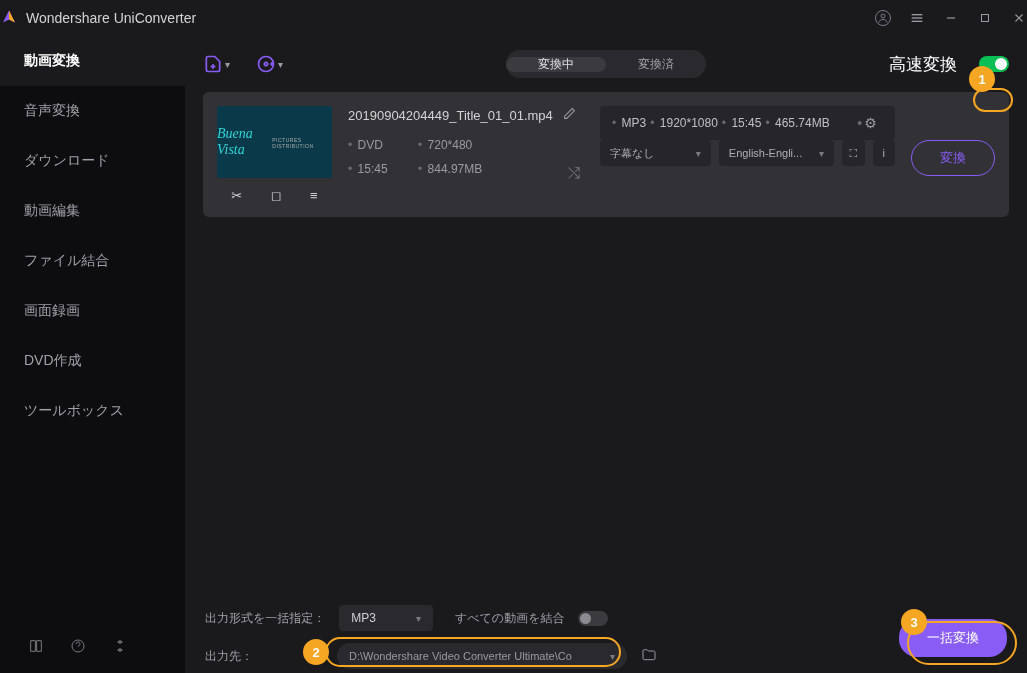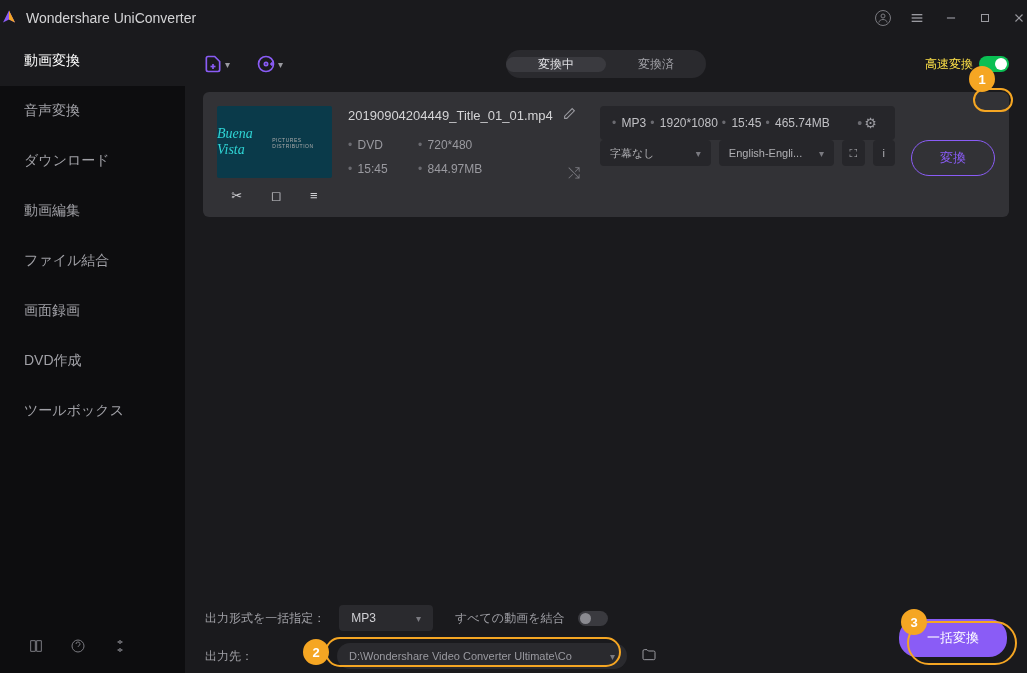--- a/index.html
+++ b/index.html
@@ -8,30 +8,30 @@
 .logo{width:18px;height:18px;display:inline-flex;margin-right:8px}
 .logo svg{width:100%;height:100%}
 .app-title{font-size:14px;color:#d4d4d6;flex:1}
 .win-controls{display:flex;gap:18px;align-items:center}
 .win-controls span{cursor:pointer;color:#9a9aa0;display:inline-flex;align-items:center;justify-content:center;width:16px;height:16px}
 .avatar-circle{width:22px;height:22px;border:1.5px solid #7a7a80;border-radius:50%;display:inline-flex;align-items:center;justify-content:center}
 .main{flex:1;display:flex;min-height:0}
 .sidebar{width:185px;background:#0d0d0f;display:flex;flex-direction:column}
 .sidebar-top{flex:1}
 .sidebar-item{height:50px;display:flex;align-items:center;padding-left:24px;font-size:14px;color:#a0a0a6;cursor:pointer}
-.sidebar-item.active{background:#1a1a1d;color:#fff;font-weight:400}
+.sidebar-item.active{background:#1a1a1d;color:#fff;font-weight:700}
 .sidebar-bottom{height:50px;display:flex;align-items:center;gap:26px;padding-left:28px;color:#7a7a80}
 .sidebar-bottom span{cursor:pointer}
 .content{flex:1;display:flex;flex-direction:column;background:#1a1a1d;min-width:0;position:relative}
 .toolbar{height:56px;display:flex;align-items:center;padding:0 18px;gap:26px}
 .tbtn{color:#8a5cf6;cursor:pointer;display:inline-flex;align-items:center;gap:2px;font-size:18px}
 .tabseg{margin-left:auto;margin-right:auto;position:absolute;left:50%;transform:translateX(-50%);display:flex;background:#2a2a2e;border-radius:16px;height:28px;align-items:center}
 .tabseg span{padding:0 32px;font-size:12px;color:#a0a0a6;cursor:pointer;height:15px;display:flex;align-items:center}
 .tabseg span.active{background:#3a3a3f;border-radius:16px;color:#e0e0e4}
-.speed{margin-left:auto;display:flex;align-items:center;gap:6px;font-size:12px;color:#fde047;position:relative}
+.speed{margin-left:auto;display:flex;align-items:center;gap:22px;font-size:17px;color:#ffffff;position:relative}
 .toggle{width:30px;height:16px;background:#0abf53;border-radius:8px;position:relative;cursor:pointer}
 .toggle::after{content:"";position:absolute;right:2px;top:2px;width:12px;height:12px;background:#fff;border-radius:50%}
 .callout{position:absolute;width:26px;height:26px;background:#f5a623;border-radius:50%;color:#fff;display:flex;align-items:center;justify-content:center;font-size:13px;font-weight:600;z-index:10;border:2px solid #f5a623}
 .callout-ring{position:absolute;border:2.5px solid #f5a623;border-radius:20px;z-index:9}
 .file-card{margin:0 18px;background:#323236;border-radius:6px;padding:14px;display:flex;gap:16px;align-items:flex-start}
 .thumb-col{width:115px}
 .thumb{width:115px;height:72px;background:#0a3a4a;border-radius:2px;display:flex;flex-direction:row;align-items:center;justify-content:center;overflow:hidden}
 .thumb-text{font-family:cursive;color:#2fd4d4;font-size:14px;font-style:italic}
 .thumb-sub{font-size:5px;color:#aaa;margin-top:2px;letter-spacing:0.5px}
 .thumb-tools{display:flex;justify-content:space-around;margin-top:10px;color:#d0d0d4}

